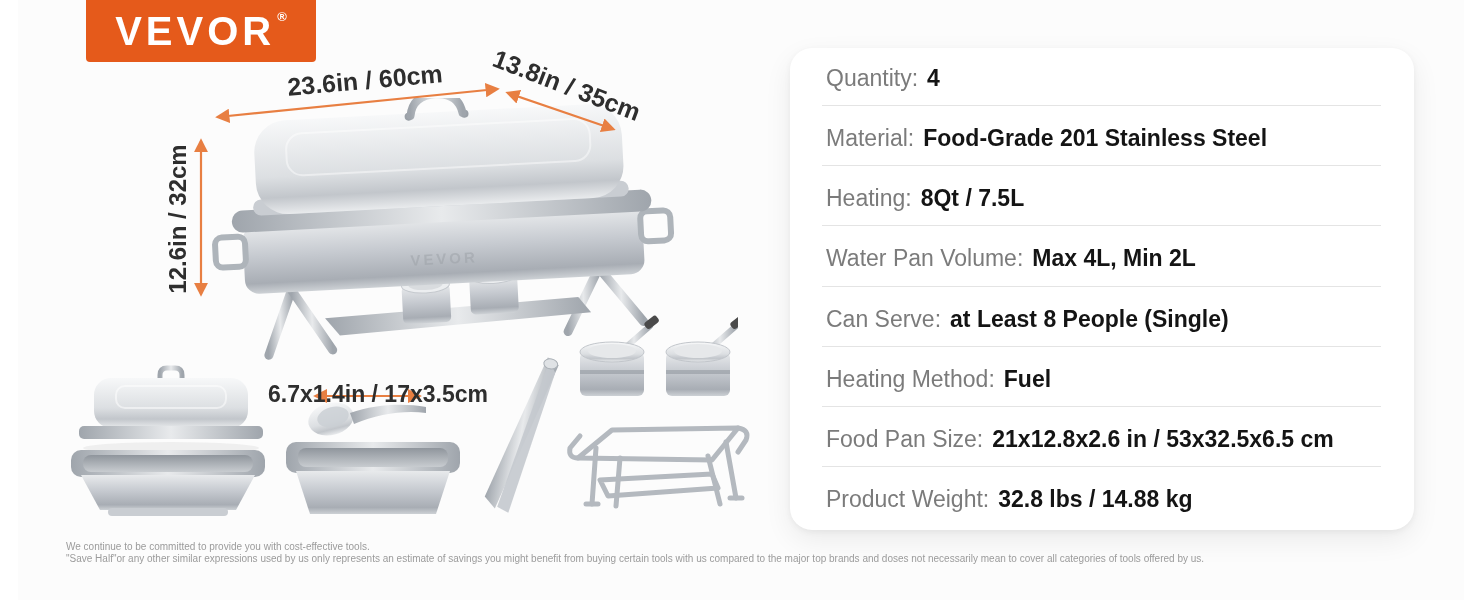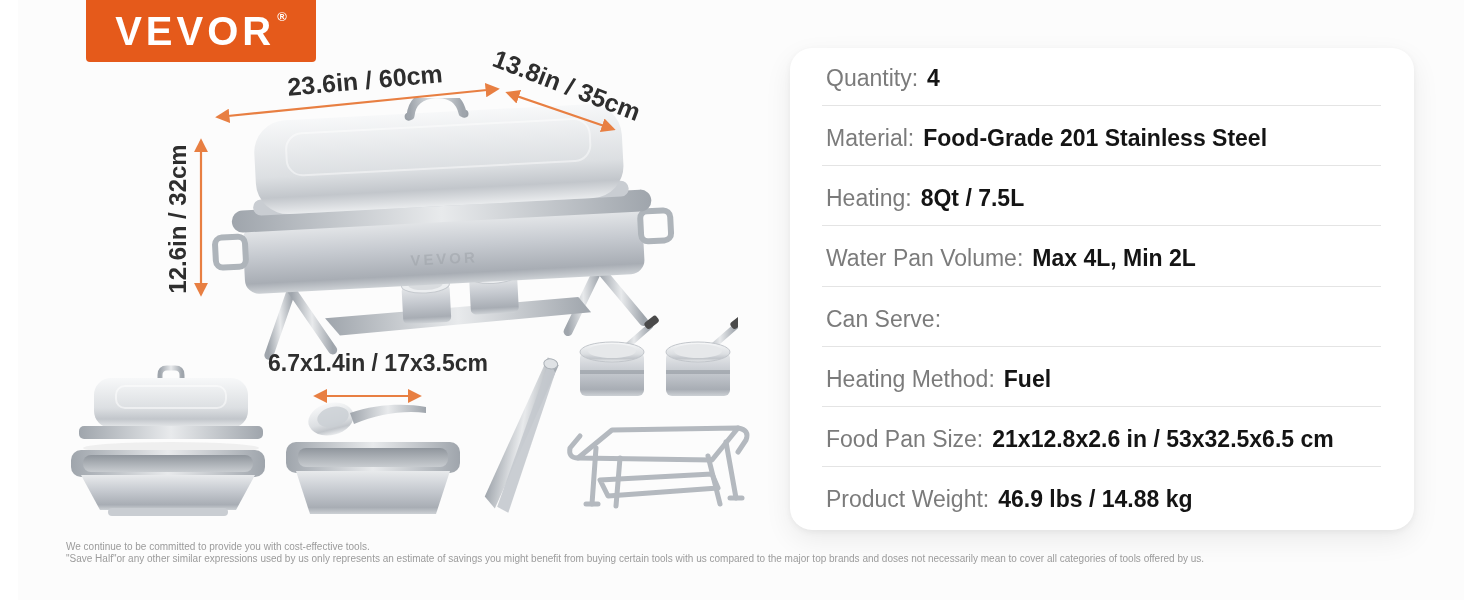--- a/index.html
+++ b/index.html
@@ -20,21 +20,21 @@
   #logo .word { color:#fff; font-size:40px; font-weight:bold; letter-spacing:4px; }
   #logo .reg  { color:#fff; font-size:13px; font-weight:bold; align-self:flex-start; margin-top:9px; margin-left:2px; }
 
   
   .dim {
     position:absolute; font-weight:bold; color:#2e2e2e; text-align:center; white-space:nowrap;
   }
   #dim-width  { left:262px; top:66px;  width:170px; font-size:25px; transform:rotate(-5deg); }
   #dim-depth  { left:471px; top:70px;  width:150px; font-size:25px; transform:rotate(21deg); }
   #dim-height { left:78px;  top:205px; width:164px; font-size:24px; transform:rotate(-90deg); }
-  #dim-spoon  { left:250px; top:350px; width:200px; font-size:23px; }
+  #dim-spoon  { left:250px; top:381px; width:200px; font-size:23px; }
 
   
   .illus { position:absolute; }
   #main-chafer  { left:185px; top:98px;  width:480px; height:262px; }
   #acc-lid      { left:58px;  top:362px; width:190px; height:96px; }
   #acc-shallow  { left:48px;  top:444px; width:205px; height:80px; }
   #acc-spoon    { left:286px; top:392px; width:128px; height:46px; }
   #acc-deep     { left:264px; top:436px; width:182px; height:88px; }
   #acc-tongs    { left:456px; top:350px; width:96px;  height:170px; }
   #acc-fuel     { left:552px; top:314px; width:168px; height:98px; }
@@ -230,32 +230,33 @@
     <div class="spec-row">
       <span class="spec-label">Heating:</span>
       <span class="spec-value">8Qt / 7.5L</span>
     </div>
     <div class="spec-row">
       <span class="spec-label">Water Pan Volume:</span>
       <span class="spec-value">Max 4L, Min 2L</span>
     </div>
     <div class="spec-row">
       <span class="spec-label">Can Serve:</span>
+      <span class="spec-value">at Least 8 People (Single)</span>
     </div>
     <div class="spec-row">
       <span class="spec-label">Heating Method:</span>
       <span class="spec-value">Fuel</span>
     </div>
     <div class="spec-row">
       <span class="spec-label">Food Pan Size:</span>
       <span class="spec-value">21x12.8x2.6 in / 53x32.5x6.5 cm</span>
     </div>
     <div class="spec-row">
       <span class="spec-label">Product Weight:</span>
-      <span class="spec-value">46.9 lbs / 14.88 kg</span>
+      <span class="spec-value">32.8 lbs / 14.88 kg</span>
     </div>
   </div>
 
   <div id="disclaimer">
     <div>We continue to be committed to provide you with cost-effective tools.</div>
     <div>"Save Half"or any other similar expressions used by us only represents an estimate of savings you might benefit from buying certain tools with us compared to the major top brands and doses not necessarily mean to cover all categories of tools offered by us.</div>
   </div>
 
 </div>
 

